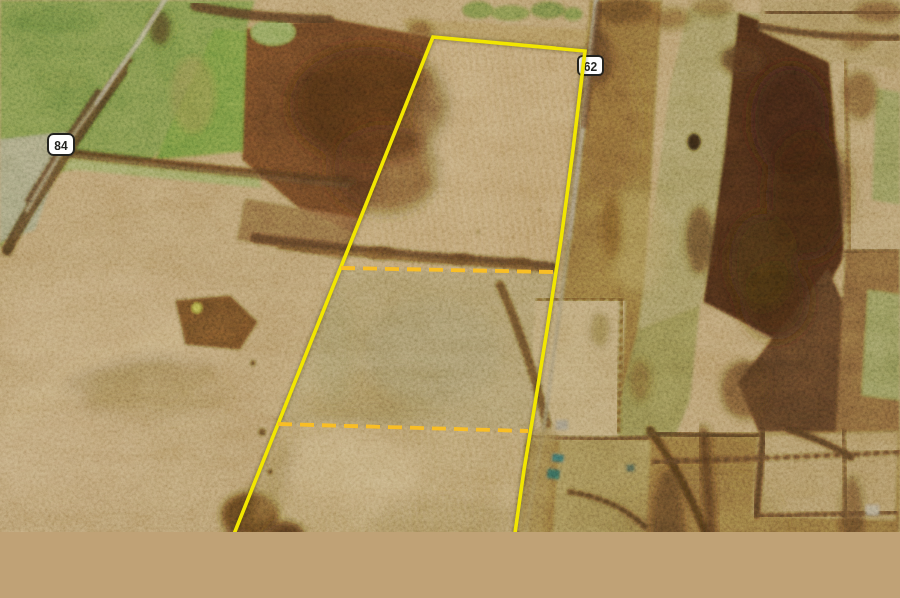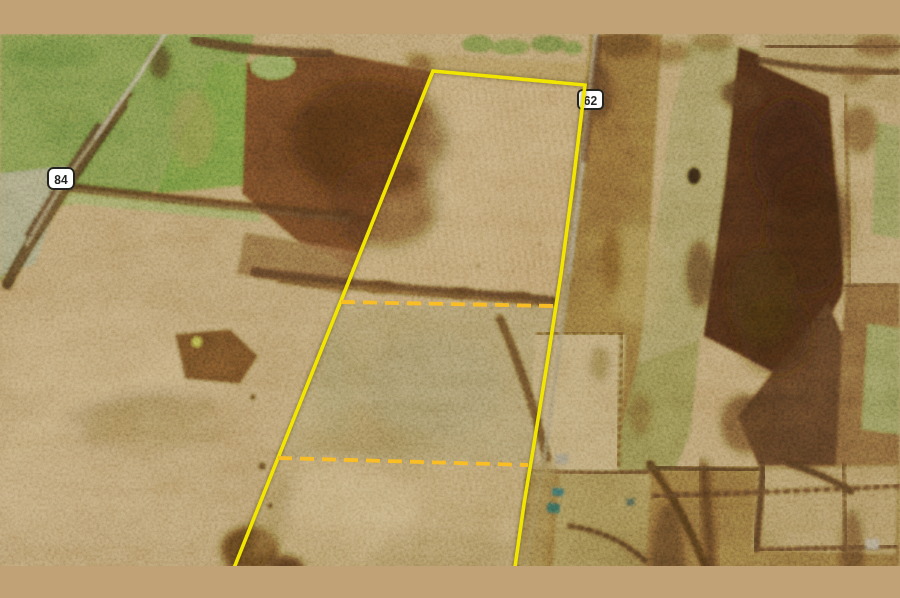--- a/index.html
+++ b/index.html
@@ -1,16 +1,16 @@
 <!DOCTYPE html>
 <html><head>
 <meta charset="utf-8">
 <style>
 html,body{margin:0;padding:0;background:#c0a276;font-family:"Liberation Sans",sans-serif;}
-#map{position:relative;width:900px;height:532px;overflow:hidden;margin-top:34px;}
+#map{position:relative;width:900px;height:532px;overflow:hidden;}
 </style>
 </head>
 <body>
 
 <div id="map">
 <svg width="900" height="598" viewBox="0 0 900 598">
 <defs>
 <filter id="b1" x="-20%" y="-20%" width="140%" height="140%">
           <feGaussianBlur stdDeviation="1.6"></feGaussianBlur>
         </filter>

